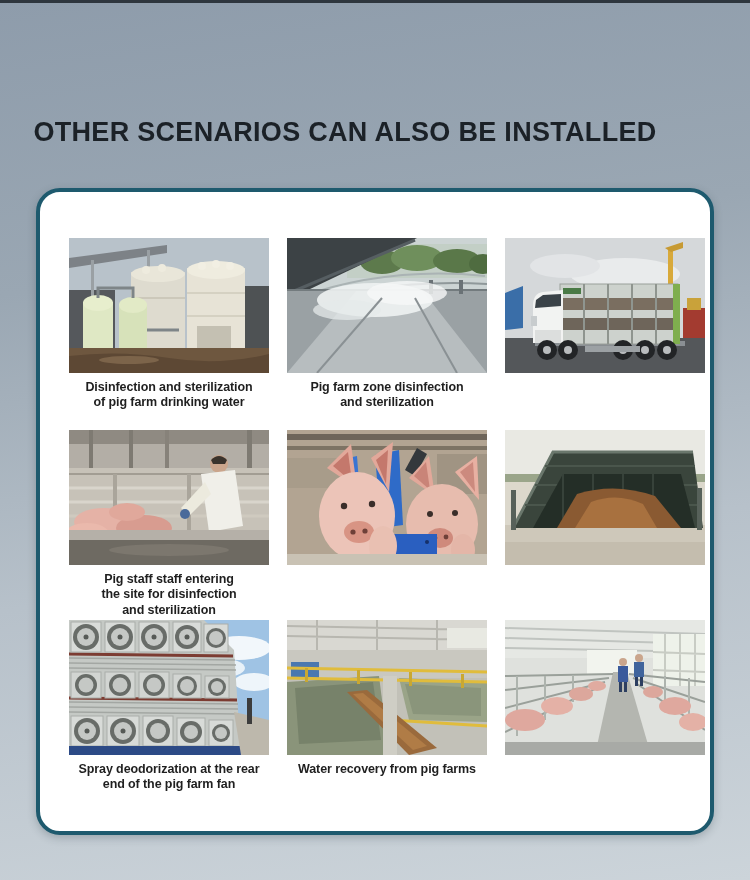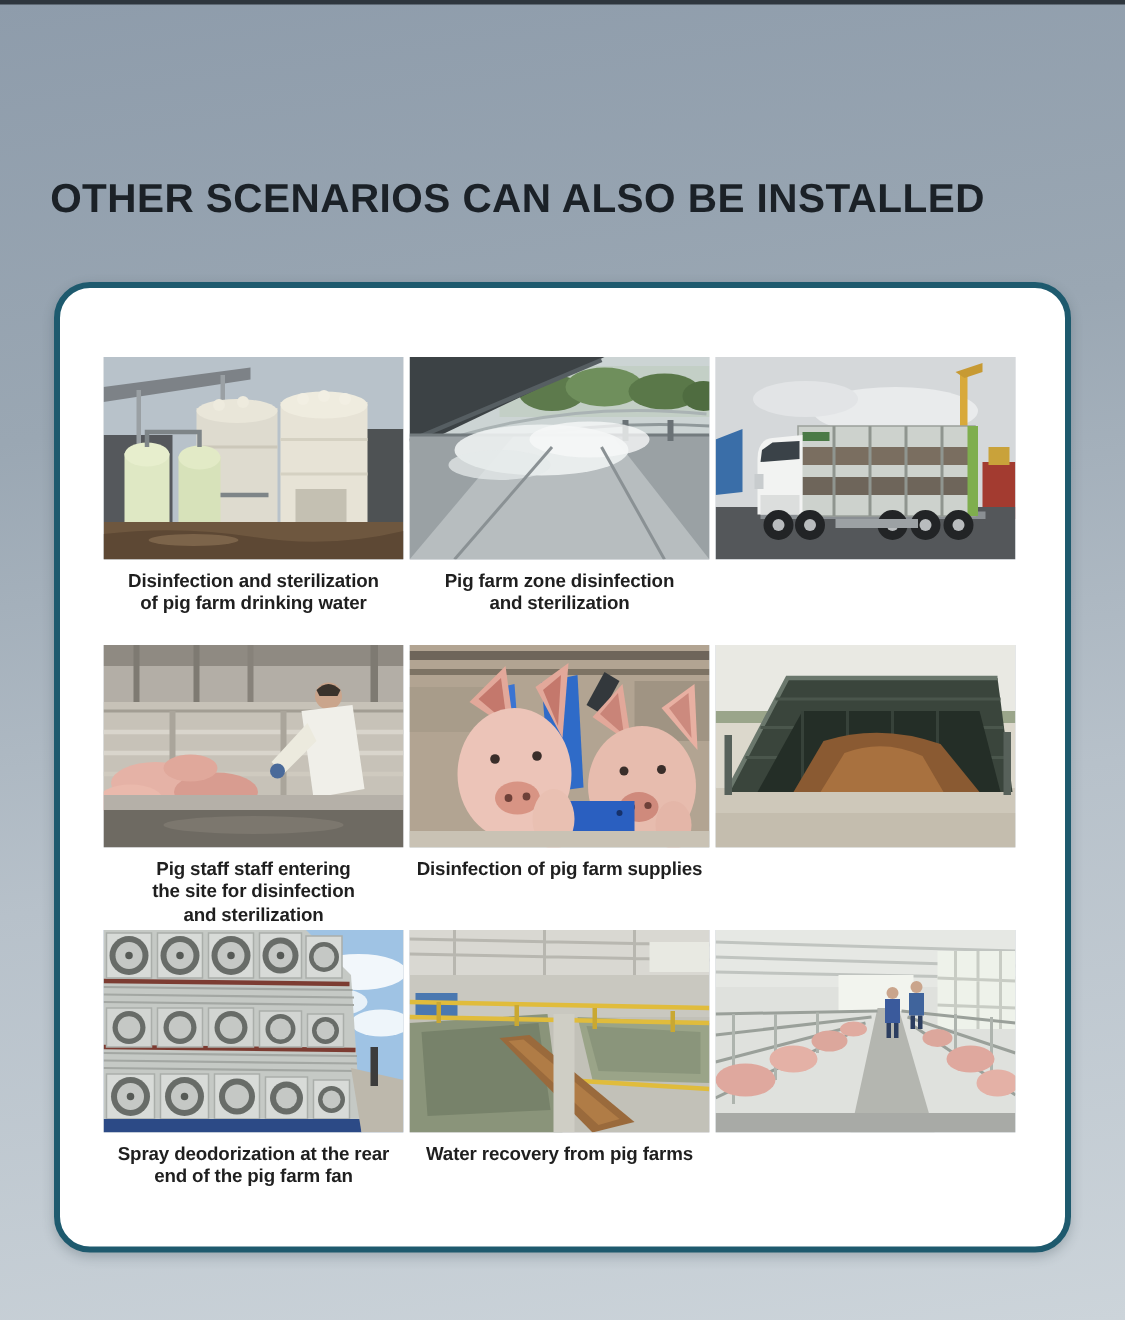--- a/index.html
+++ b/index.html
@@ -13,21 +13,21 @@
     position:absolute;left:0;top:99px;width:690px;text-align:center;
     font-size:27px;font-weight:700;color:#1b2127;letter-spacing:.3px;
   }
   .panel{
     position:absolute;left:36px;top:188px;width:670px;height:639px;
     background:#ffffff;border:4px solid #1e5a6e;border-radius:24px;
     box-shadow:0 3px 8px rgba(30,50,60,.25);
   }
   .grid{
     position:absolute;left:29px;top:46px;
-    display:grid;grid-template-columns:repeat(3,200px);column-gap:4px;
+    display:grid;grid-template-columns:repeat(3,200px);column-gap:18px;
     grid-template-rows:192px 190px auto;
   }
   .cell{margin:0;}
   .photo{width:200px;height:135px;overflow:hidden;background:#c9cdd1;}
   .photo svg{display:block;}
   .caption{
     padding-top:7px;text-align:center;white-space:pre-line;
     font-size:12.5px;line-height:1.22;font-weight:700;color:#1f1f1f;
     letter-spacing:-.1px;
   }
@@ -216,21 +216,20 @@
           <circle cx="148" cy="108" r="2.4" fill="#6e4038"></circle>
             <circle cx="159" cy="107" r="2.4" fill="#6e4038"></circle>
           <rect x="92" y="104" width="58" height="26" fill="#2a5fc0"></rect>
           <circle cx="100" cy="112" r="2" fill="#16316a"></circle>
             <circle cx="140" cy="112" r="2" fill="#16316a"></circle>
           <ellipse cx="96" cy="116" rx="14" ry="20" fill="#e9c0b2"></ellipse>
           <ellipse cx="176" cy="120" rx="12" ry="16" fill="#e4b6a8"></ellipse>
           <rect x="0" y="124" width="200" height="11" fill="#c9c2b4"></rect>
         </svg>
       </div>
-      <figcaption class="caption">Disinfection of pig farm supplies</figcaption>
     </figure>
 
     <figure class="cell">
       <div class="photo">
         <svg width="200" height="135" viewBox="0 0 200 135">
           <rect width="200" height="135" fill="#e9e9e3"></rect>
           <rect x="0" y="44" width="200" height="8" fill="#9aa58a"></rect>
           <rect x="0" y="95" width="200" height="40" fill="#cec8ba"></rect>
           <rect x="0" y="52" width="200" height="43" fill="#dcd8cc"></rect>
           <polygon points="8,98 48,22 188,22 198,98" fill="#3a453c"></polygon>

